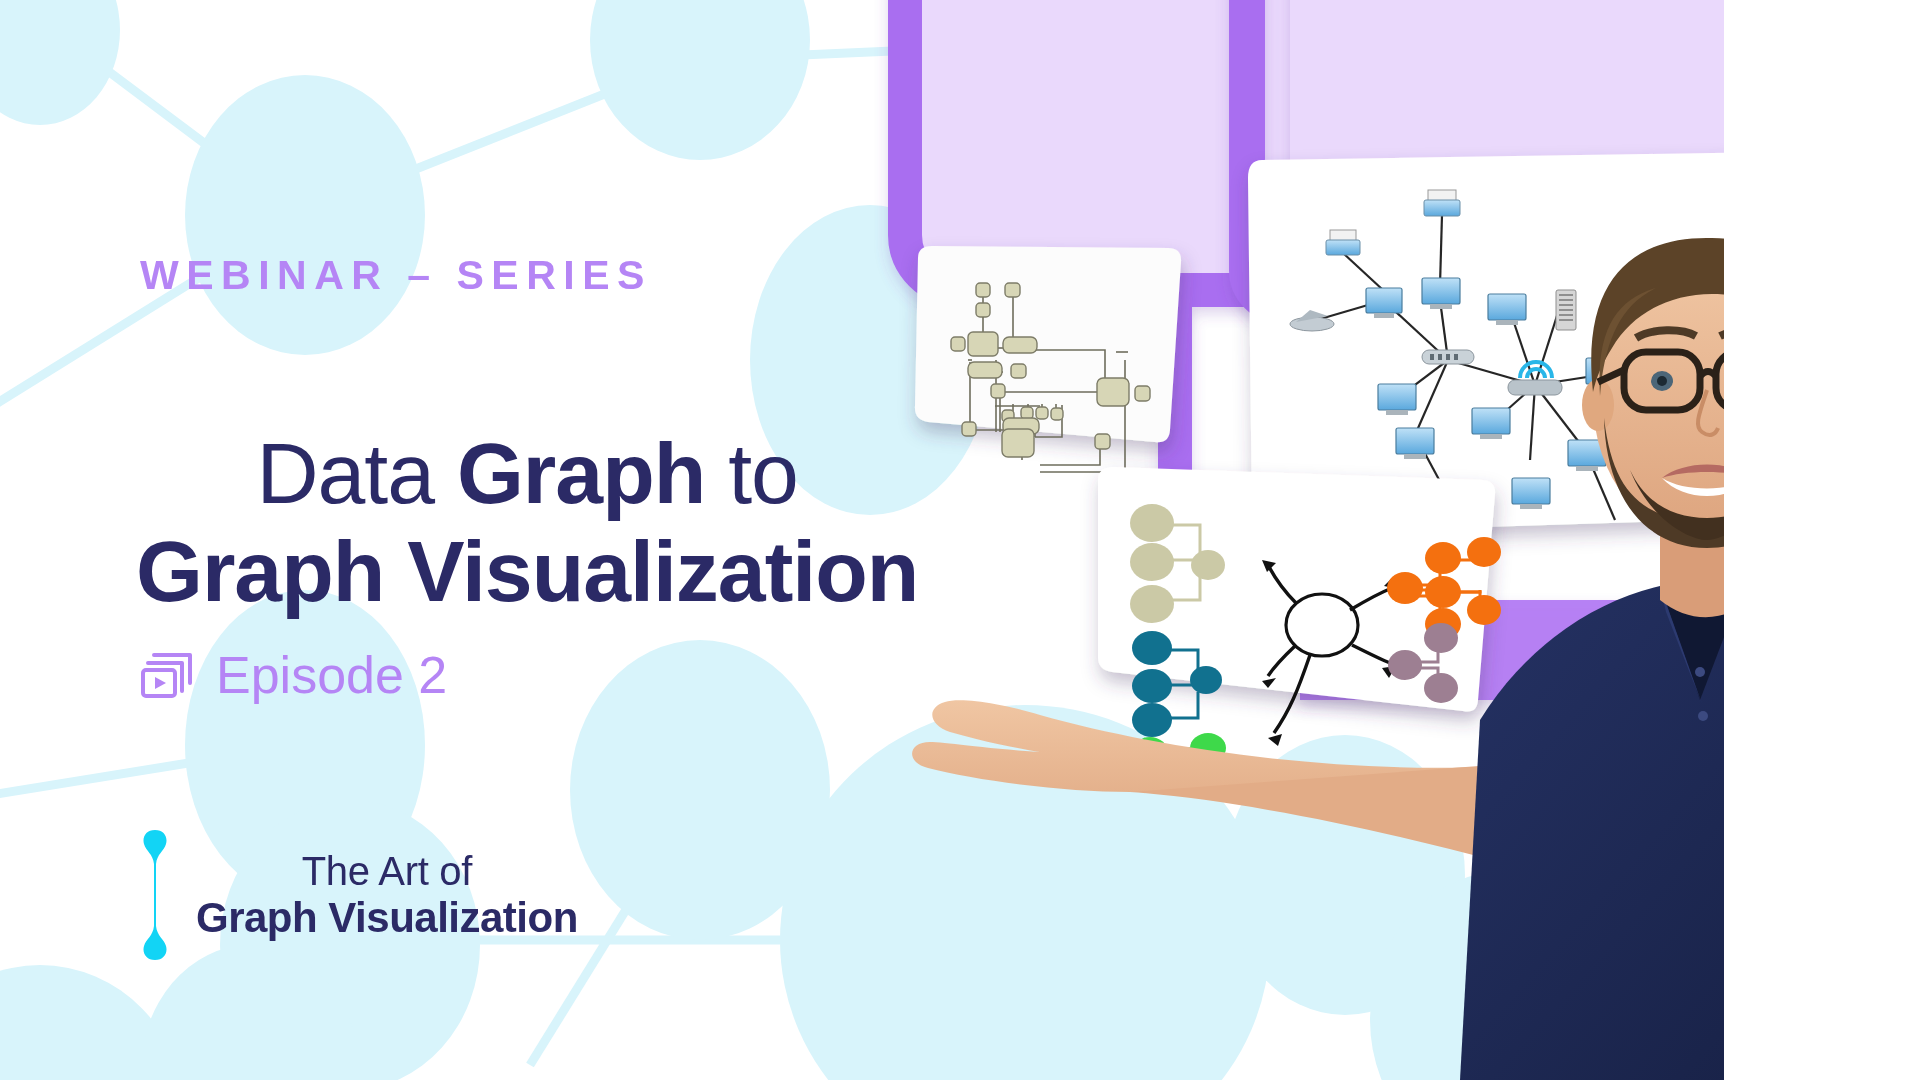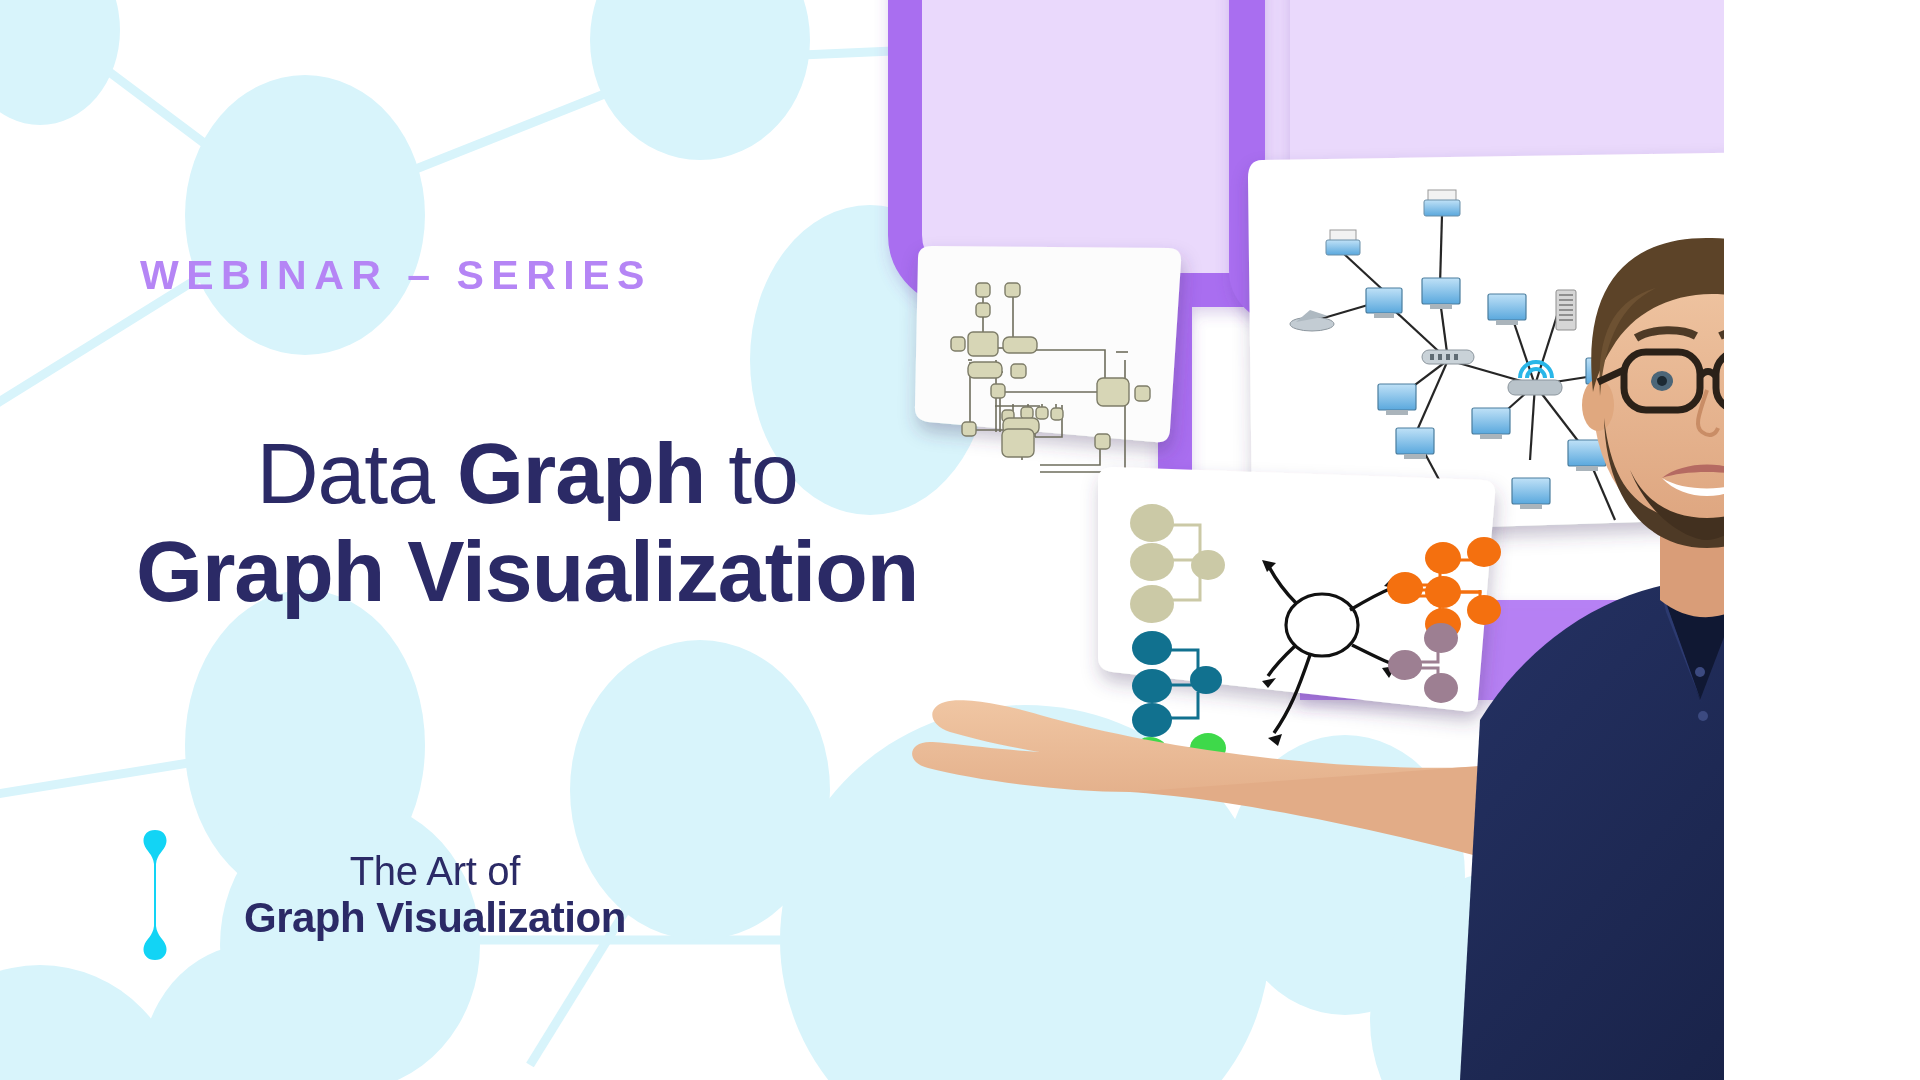--- a/index.html
+++ b/index.html
@@ -40,21 +40,21 @@
     color:#b585f5; font-size:52px; font-weight:400; white-space:nowrap;
   }
   .episode .ep-icon{ display:block; width:56px; height:48px; flex:0 0 auto; }
 
   
   .logo{
     position:absolute; left:140px; top:820px;
     display:flex; align-items:center; gap:26px;
   }
   .logo .mark{ width:30px; height:150px; flex:0 0 auto; }
-  .logo .words{ color:#2b2a66; line-height:1.12;margin-left:48px; }
+  .logo .words{ color:#2b2a66; line-height:1.12; }
   .logo .w1{ font-size:40px; font-weight:400; letter-spacing:-0.3px; }
   .logo .w2{ font-size:42px; font-weight:bold; letter-spacing:-0.5px; }
 
   svg{ display:block; overflow:visible; }
   .full{ position:absolute; left:0; top:0; width:1920px; height:1080px; }
 </style>
 </head>
 <body>
 
 <div id="stage">
@@ -475,20 +475,29 @@
 
     <div class="eyebrow">WEBINAR – SERIES</div>
 
     <div class="headline">
       <span class="l1">
         <span>Data </span><b>Graph</b><span> to</span>
       </span>
       <span class="l2">Graph Visualization</span>
     </div>
 
+    <div class="episode">
+      <svg class="ep-icon" viewBox="0 0 56 48">
+        <path d="M14 4 H50 V32" fill="none" stroke="#b585f5" stroke-width="4" stroke-linecap="round" stroke-linejoin="round"></path>
+        <path d="M8 12 H42 V40" fill="none" stroke="#b585f5" stroke-width="4" stroke-linecap="round" stroke-linejoin="round"></path>
+        <rect x="3" y="19" width="32" height="26" rx="3" fill="none" stroke="#b585f5" stroke-width="4"></rect>
+        <path d="M15 26 L26 32 L15 38 Z" fill="#b585f5"></path>
+      </svg>
+      <span>Episode 2</span>
+    </div>
 
     <div class="logo">
       <svg class="mark" viewBox="0 0 30 150">
         <path d="M15 10 C24 10 28 17 26 24 C24 31 17 34 16 44
                  L16 106 C17 116 24 119 26 126 C28 133 24 140 15 140
                  C6 140 2 133 4 126 C6 119 13 116 14 106
                  L14 44 C13 34 6 31 4 24 C2 17 6 10 15 10 Z" fill="#12d4f5"></path>
       </svg>
       <div class="words">
         <div class="w1">The Art of</div>

